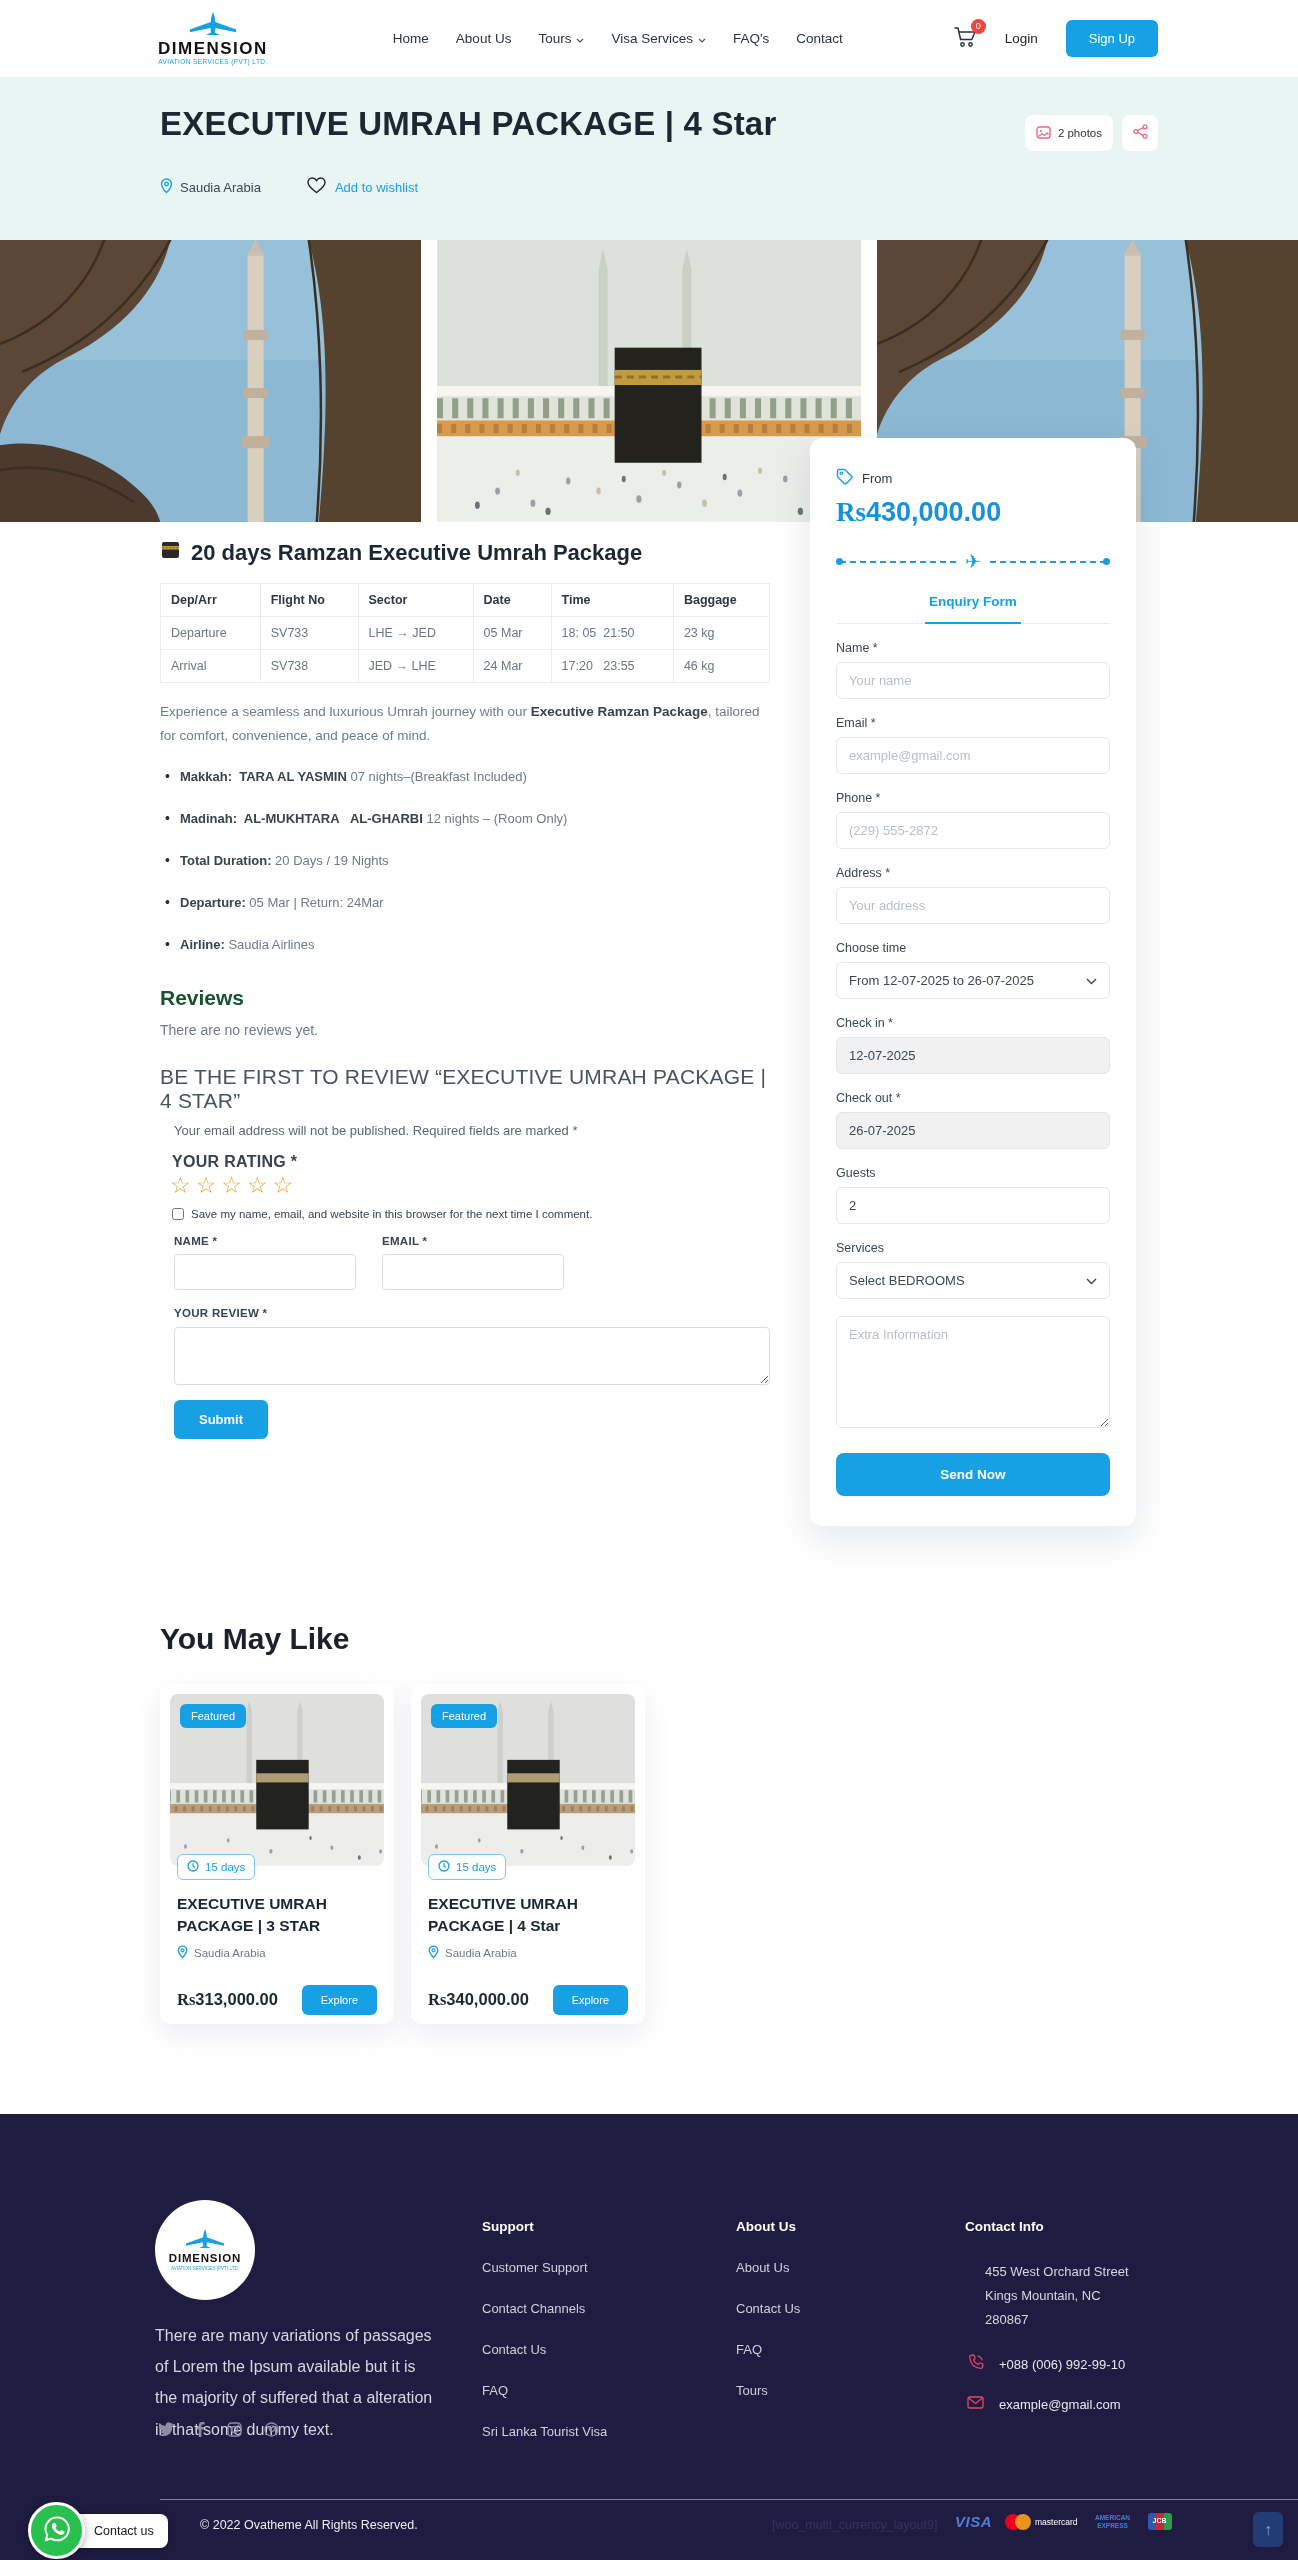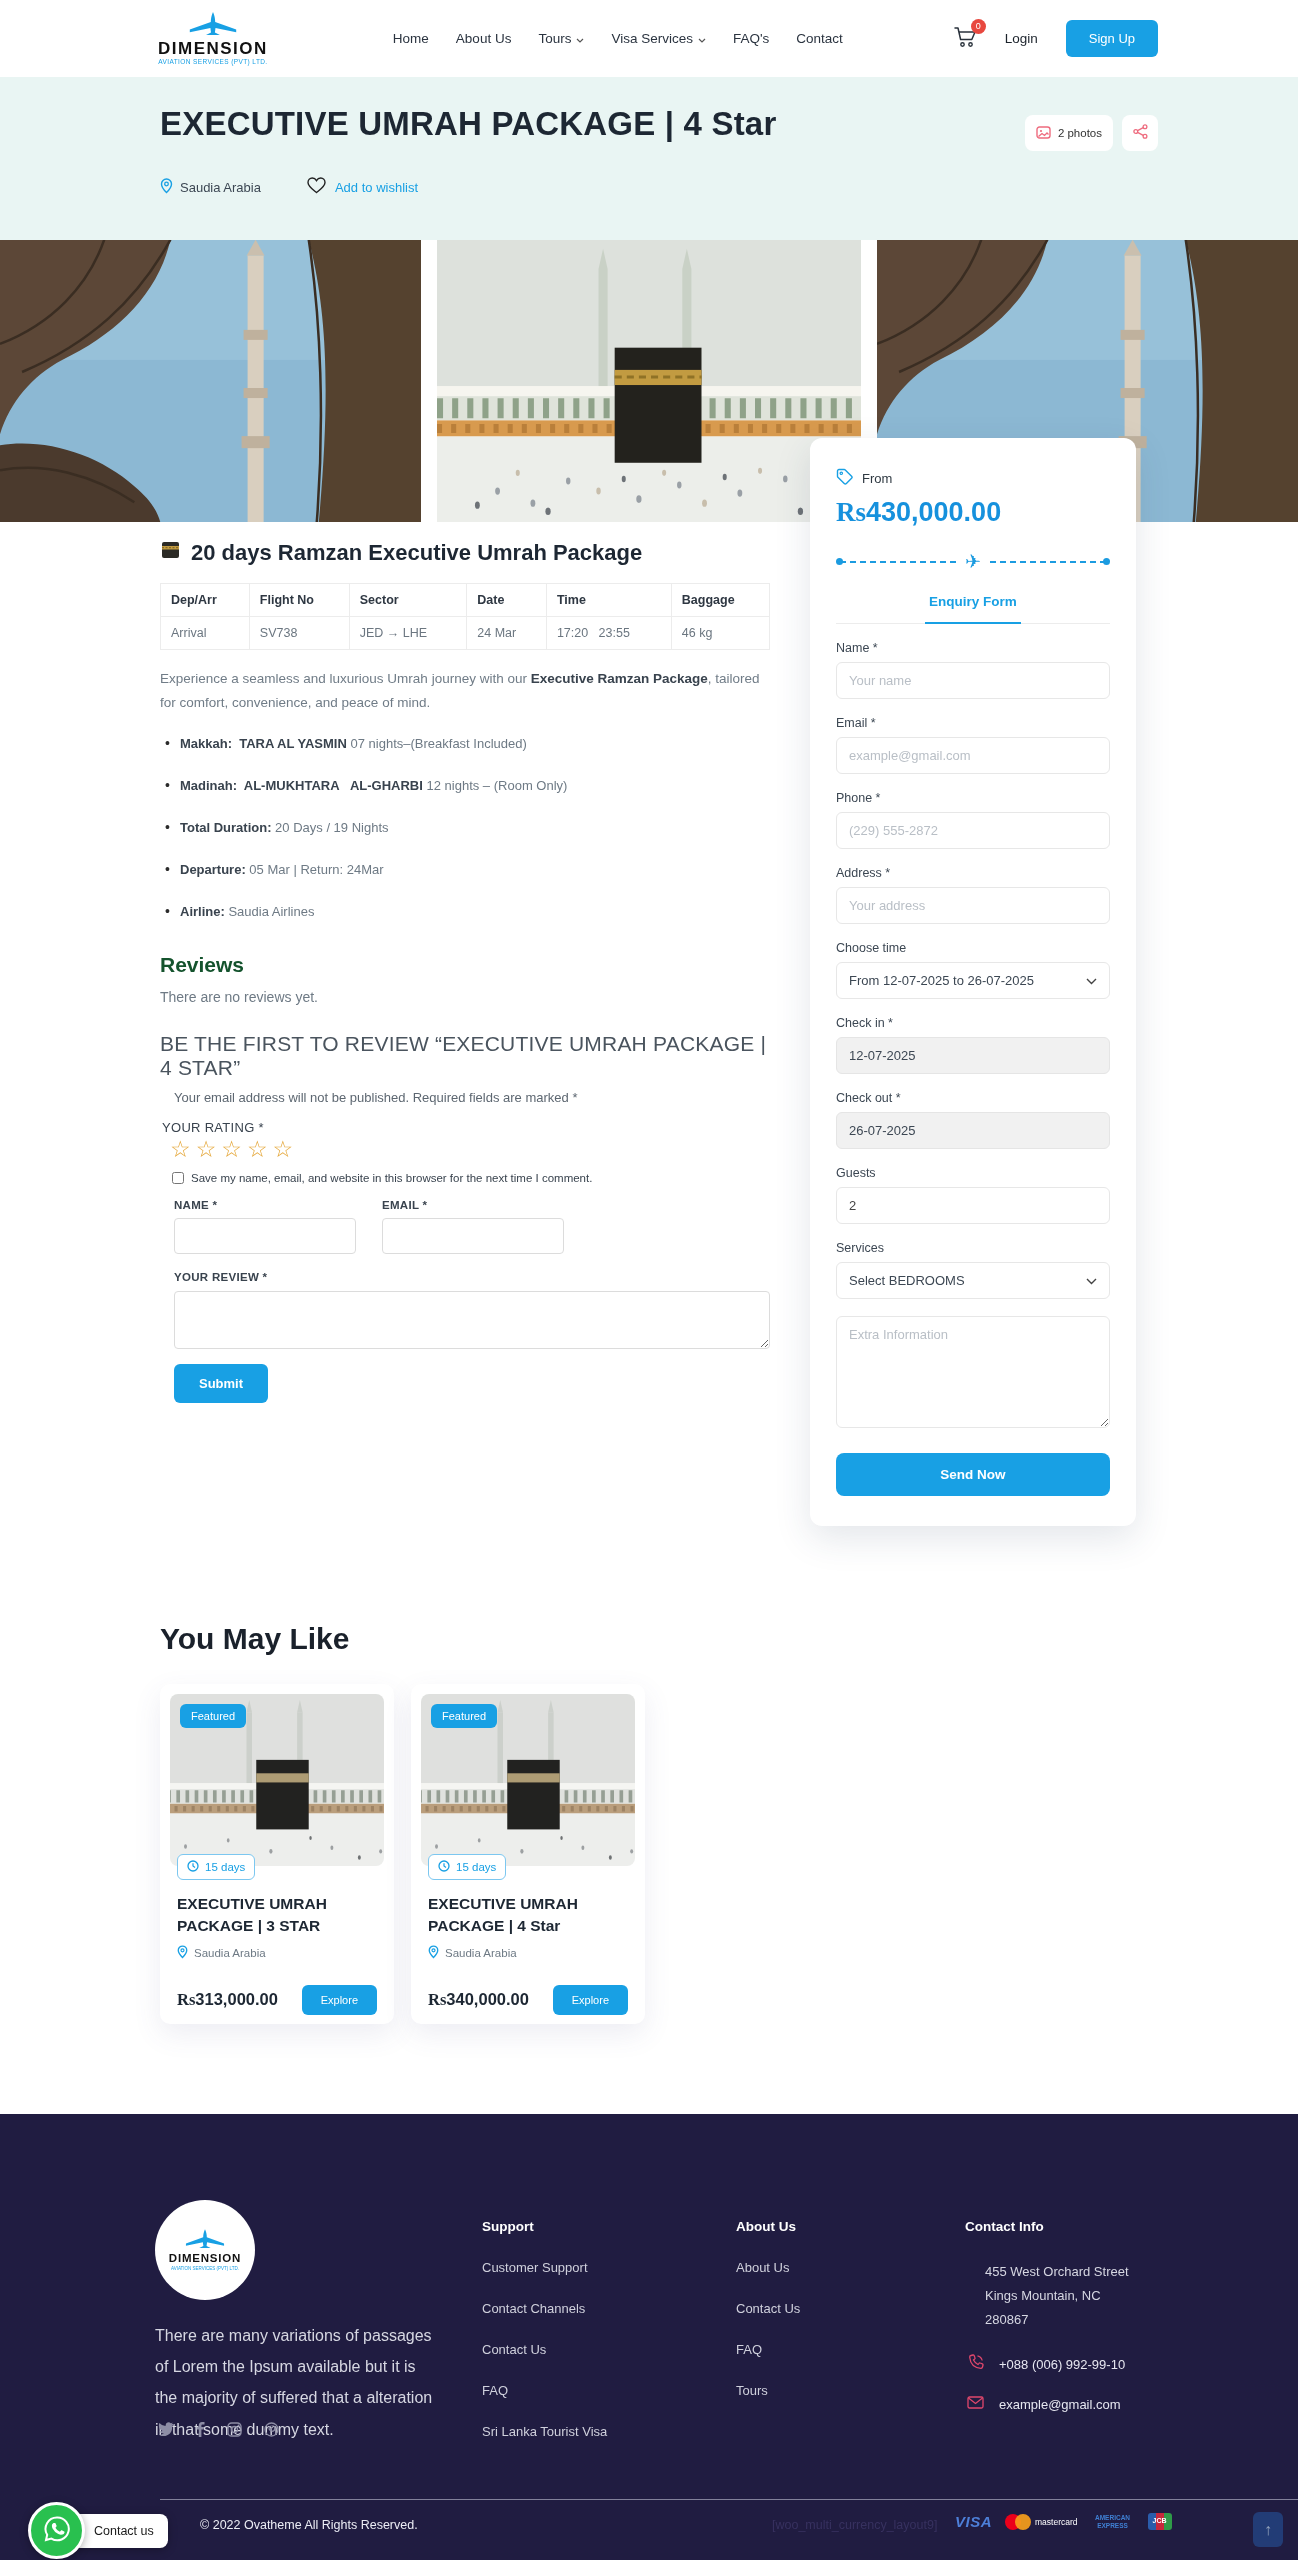--- a/index.html
+++ b/index.html
@@ -45,21 +45,21 @@
   .pkg-desc b { color:#39434e; }
   .th-heading { display:flex; align-items:center; gap:11px; font-size:20px; font-weight:bold; color:#1d2733; margin-top:26px; }
   ul.highlights { list-style:none; margin-top:20px; padding-left:20px; }
   ul.highlights li { position:relative; margin-bottom:27px; font-size:13px; color:#6e7a85; }
   ul.highlights li::before { content:"•"; position:absolute; left:-15px; top:-1px; color:#2b2b2b; font-size:14px; }
   ul.highlights b { color:#39434e; }
   .reviews-heading { font-size:21px; font-weight:bold; color:#14532d; margin-top:34px; }
   .no-reviews { font-size:14px; color:#6e7a85; margin-top:12px; }
   .first-review { font-size:21px; color:#4a545e; font-weight:normal; margin-top:27px; letter-spacing:.2px; }
   .email-note { font-size:13px; color:#5d6771; margin-top:10px; margin-left:14px; }
-  .rating-label { font-size:13px; font-weight:normal; color:#39434e; margin-top:15px; margin-left:2px; letter-spacing:.3px; }
+  .rating-label { font-size:16px; font-weight:bold; color:#39434e; margin-top:15px; margin-left:12px; letter-spacing:.3px; }
   .stars { margin-top:1px; margin-left:10px; color:#e5a83c; font-size:23px; letter-spacing:5px; cursor:pointer; }
   .save-row { display:flex; align-items:center; gap:7px; margin-top:9px; margin-left:12px; font-size:11.5px; color:#39434e; }
   .save-row input { width:12px; height:12px; }
   .ne-row { display:flex; gap:26px; margin-top:15px; margin-left:14px; }
   .field label { display:block; font-size:11.5px; font-weight:bold; color:#39434e; letter-spacing:.3px; }
   .field input { margin-top:7px; width:182px; height:36px; border:1px solid #dcdcdc; border-radius:4px; padding:0 10px; font-size:13px; }
   .review-label { font-size:11.5px; font-weight:bold; color:#39434e; margin-top:17px; margin-left:14px; letter-spacing:.3px; }
   .review-area { display:block; margin-top:8px; margin-left:14px; width:596px; height:58px; border:1px solid #dcdcdc; border-radius:4px; padding:8px 10px; font-size:13px; font-family:"Liberation Sans",sans-serif; }
   .submit-btn { margin-top:15px; margin-left:14px; background:#18a0e4; color:#fff; font-weight:bold; font-size:13px; border:none; border-radius:6px; padding:12px 25px; cursor:pointer; }
 
@@ -324,20 +324,28 @@
         <th>Dep/Arr</th>
         <th>Flight No</th>
         <th>Sector</th>
         <th>Date</th>
         <th>Time</th>
         <th>Baggage</th>
       </tr>
     </thead>
     <tbody>
       <tr>
+        <td>Departure</td>
+        <td>SV733</td>
+        <td>LHE → JED</td>
+        <td>05 Mar</td>
+        <td>18: 05&nbsp;&nbsp;21:50</td>
+        <td>23 kg</td>
+      </tr>
+      <tr>
         <td>Arrival</td>
         <td>SV738</td>
         <td>JED → LHE</td>
         <td>24 Mar</td>
         <td>17:20&nbsp;&nbsp;&nbsp;23:55</td>
         <td>46 kg</td>
       </tr>
     </tbody>
   </table>
 

